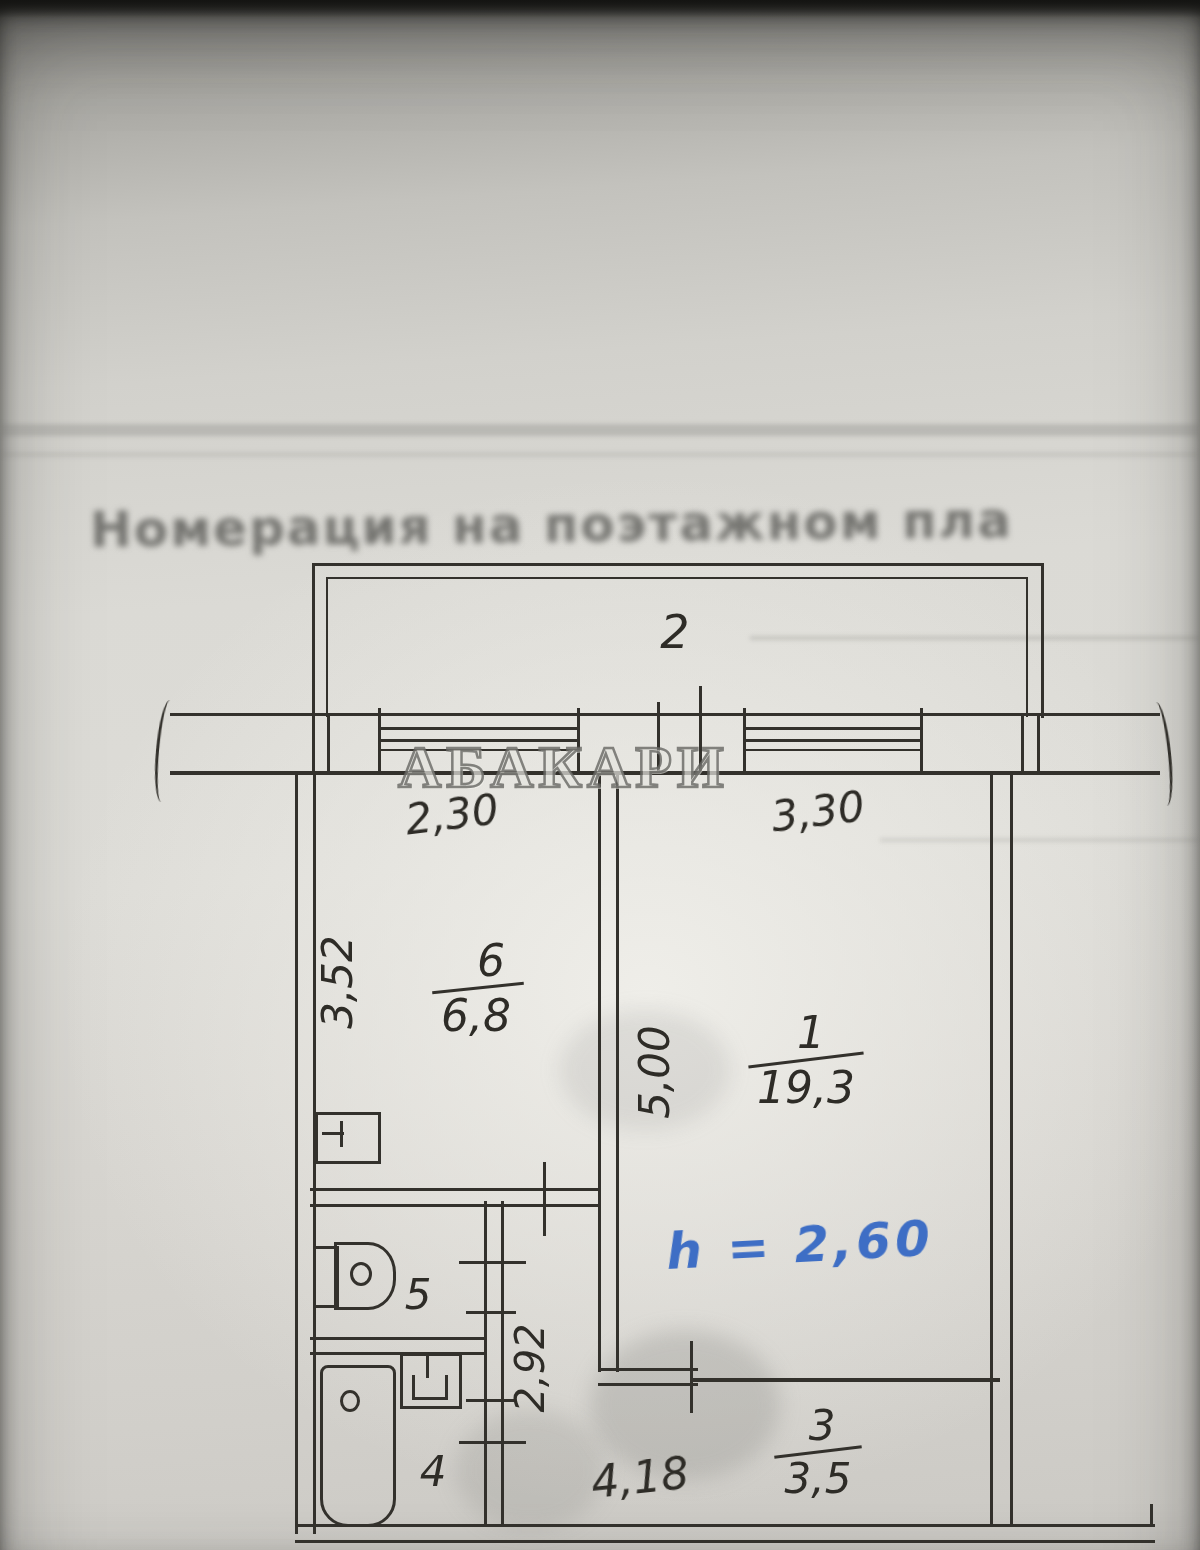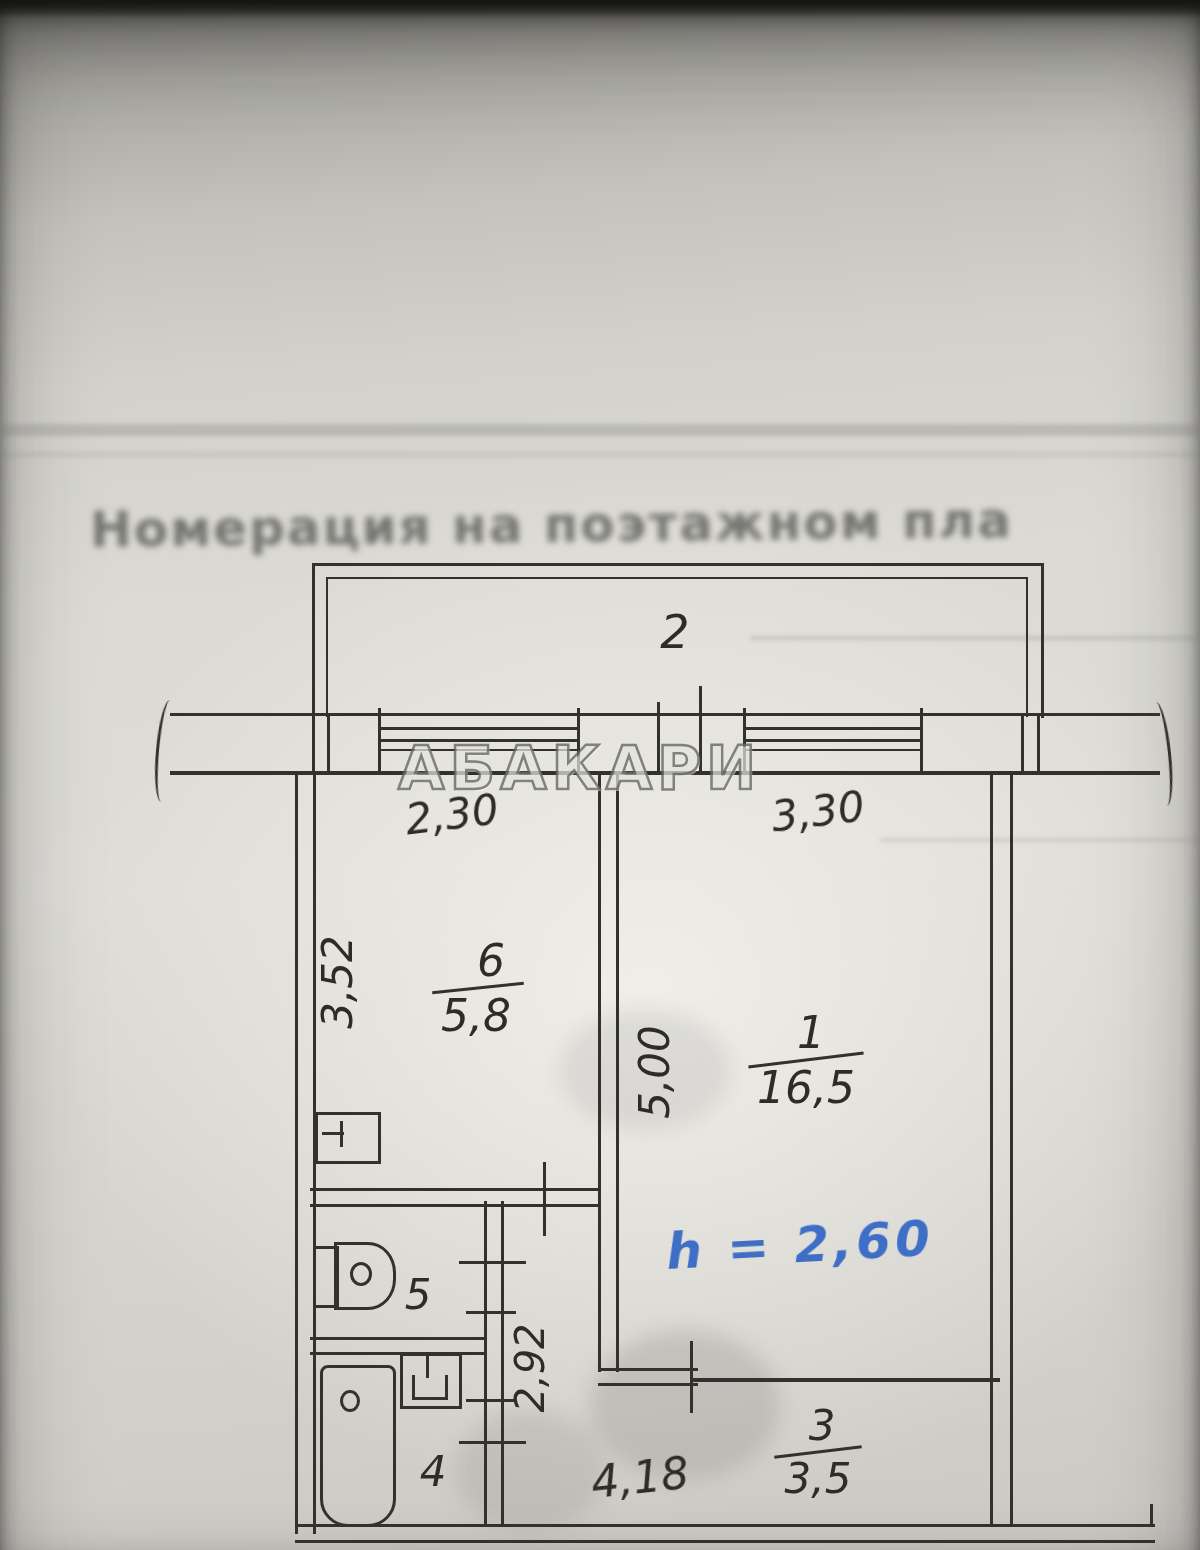--- a/index.html
+++ b/index.html
@@ -32,21 +32,21 @@
   .frac .bar{height:3px;background:#33312c;margin:4px auto;}
   .blue{color:#3e6ec5;}
   
   .streak{position:absolute;filter:blur(2px);}
   .blob{position:absolute;border-radius:50%;filter:blur(10px);}
   .squig{position:absolute;width:16px;background:transparent;}
   .watermark{
     position:absolute;font-weight:800;color:rgba(214,213,208,0.38);
     -webkit-text-stroke:2.5px rgba(100,100,96,0.78);
     text-shadow:1.5px 1.5px 0 rgba(245,245,240,0.55);
-    letter-spacing:5px;white-space:nowrap;
+    letter-spacing:5px;white-space:nowrap;font-family:Liberation Serif, serif;
   }
   .fadedhdr{
     position:absolute;font-weight:700;color:rgba(92,92,89,0.8);
     filter:blur(3px);letter-spacing:2px;white-space:nowrap;transform:rotate(-0.6deg);
   }
 </style>
 </head>
 <body>
 
 <div class="photo noninteract">
@@ -124,27 +124,27 @@
 
     <div class="abs box" style="left:400px;top:1353px;width:56px;height:50px;"></div>
     <div class="abs ink" style="left:426px;top:1353px;width:3px;height:25px;"></div>
     <div class="abs" style="left:412px;top:1375px;width:30px;height:22px;border:3px solid #33312c;border-top:none;"></div>
 
     <div class="hand" style="left:675px;top:632px;font-size:46px;">2</div>
 
     <div class="frac" style="left:478px;top:988px;font-size:44px;">
       <div style="margin-left:26px;">6</div>
       <div class="bar" style="width:92px;transform:rotate(-6deg);"></div>
-      <div style="margin-left:-4px;">5,8</div>
+      <div style="margin-left:-4px;">6,8</div>
     </div>
 
     <div class="frac" style="left:806px;top:1060px;font-size:44px;">
       <div style="margin-left:10px;">1</div>
       <div class="bar" style="width:116px;transform:rotate(-7deg);"></div>
-      <div>16,5</div>
+      <div>19,3</div>
     </div>
 
     <div class="frac" style="left:818px;top:1452px;font-size:42px;">
       <div style="margin-left:8px;">3</div>
       <div class="bar" style="width:88px;transform:rotate(-7deg);"></div>
       <div>3,5</div>
     </div>
 
     <div class="hand" style="left:418px;top:1295px;font-size:42px;">5</div>
     <div class="hand" style="left:433px;top:1472px;font-size:42px;">4</div>

